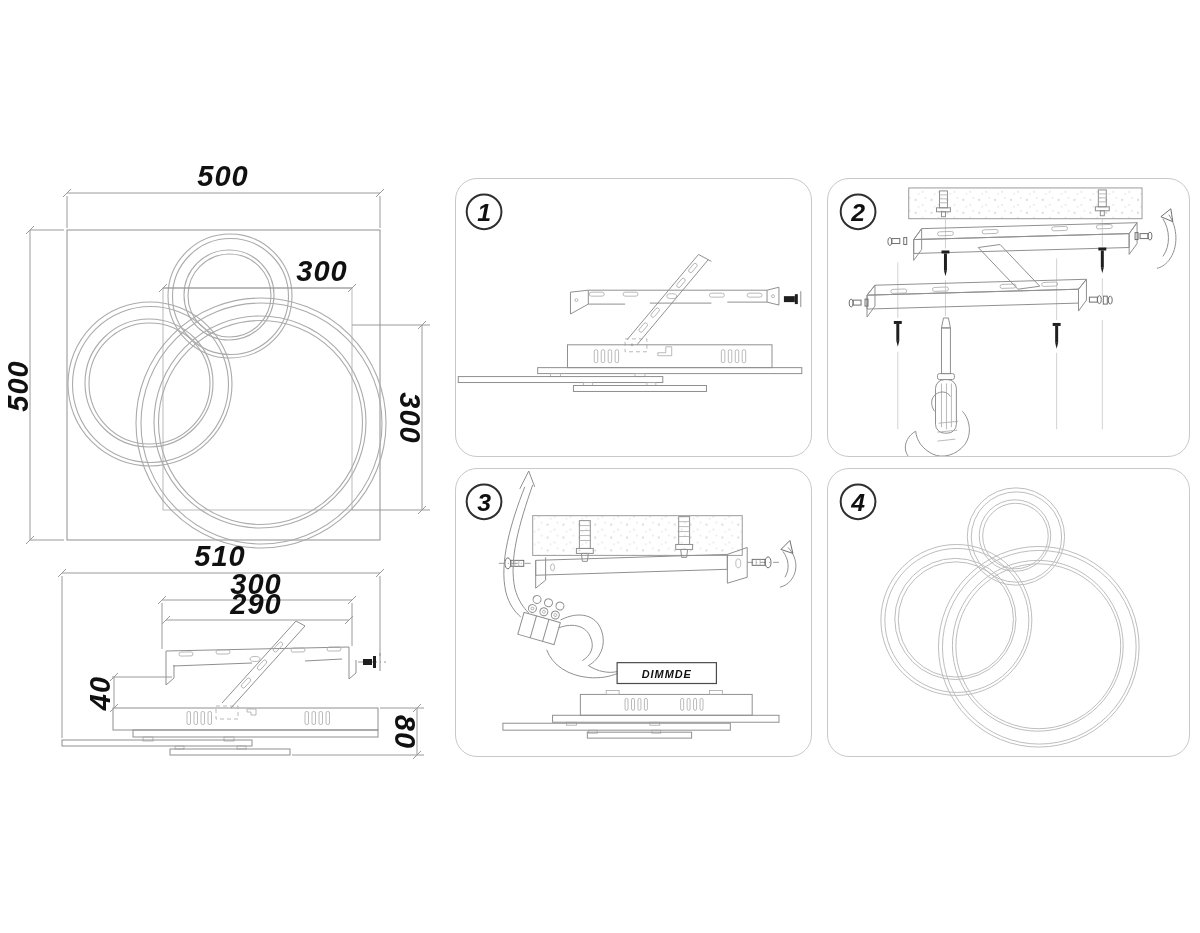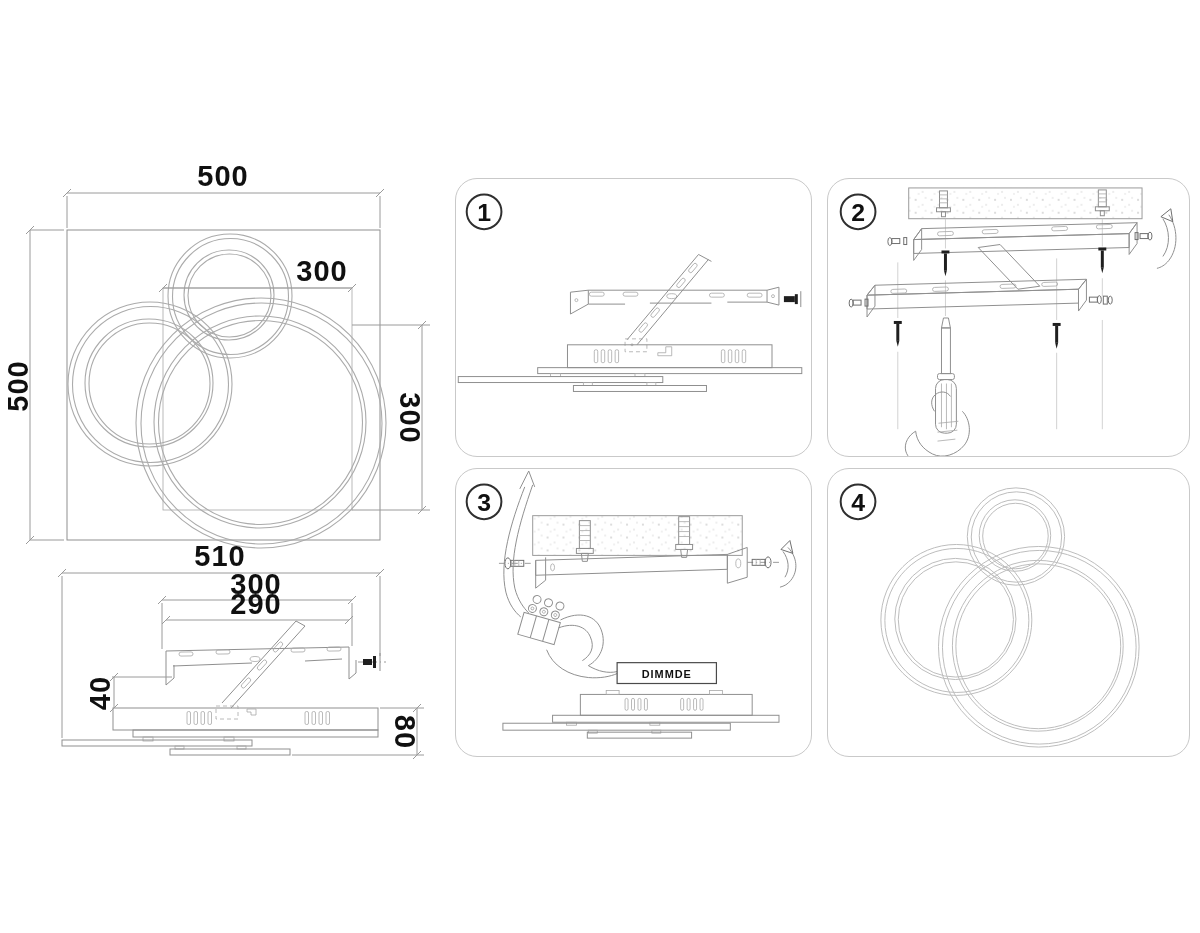--- a/index.html
+++ b/index.html
@@ -1,17 +1,17 @@
 <!DOCTYPE html>
 <html><head>
 <meta charset="utf-8">
 <style>
   html,body{margin:0;padding:0;background:#fff;}
   .page{position:relative;width:1200px;height:933px;background:#ffffff;overflow:hidden;
-        font-family:"Liberation Sans",sans-serif;}
+        font-family:"Liberation Sans",sans-serif;font-style:italic;}
   .panel{position:absolute;border:1.6px solid #c9c9c9;border-radius:22px;background:#fff;box-sizing:border-box;}
   .panel svg{position:absolute;left:0;top:0;width:100%;height:100%;}
   #left-svg{position:absolute;left:0;top:0;}
   
   .ln{stroke:#8f8f8f;fill:none;stroke-width:1;}
   .lnd{stroke:#6f6f6f;fill:none;stroke-width:1;}
   .thin{stroke:#a8a8a8;fill:none;stroke-width:.8;}
   .ring{stroke:#ababab;fill:none;stroke-width:1.1;}
   .ring4{stroke:#bcbcbc;fill:none;stroke-width:1;}
   .dim{stroke:#9a9a9a;fill:none;stroke-width:1;}

